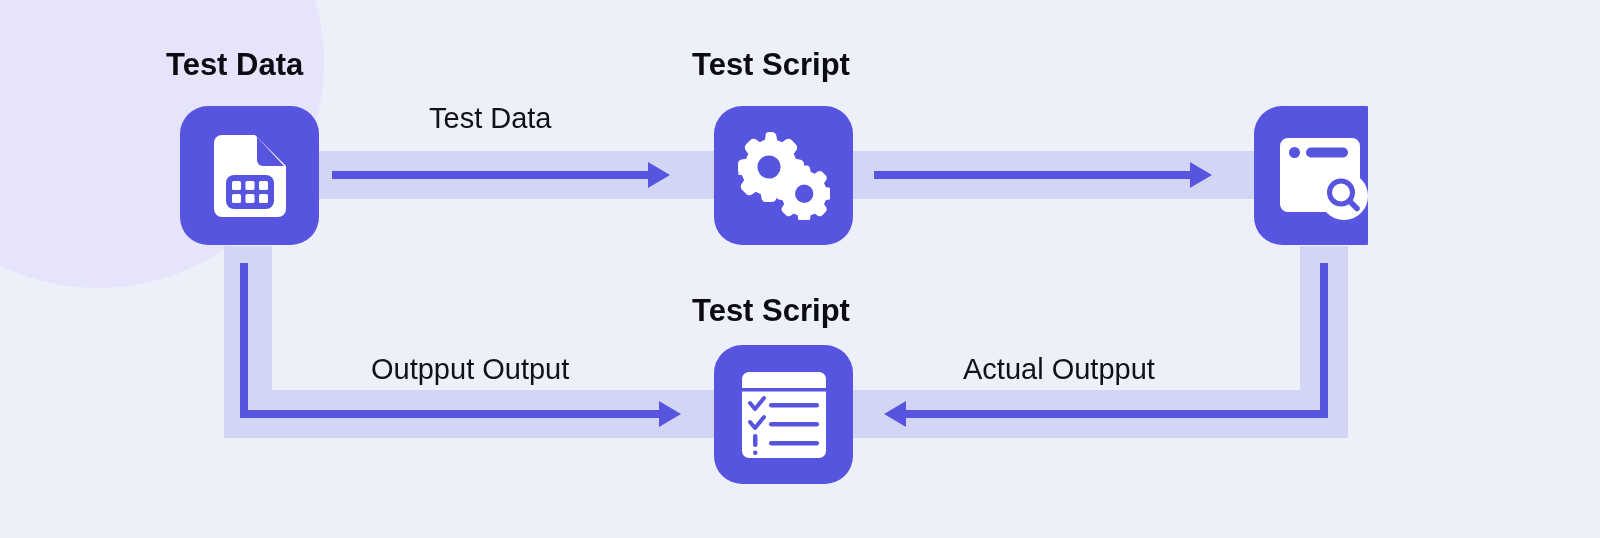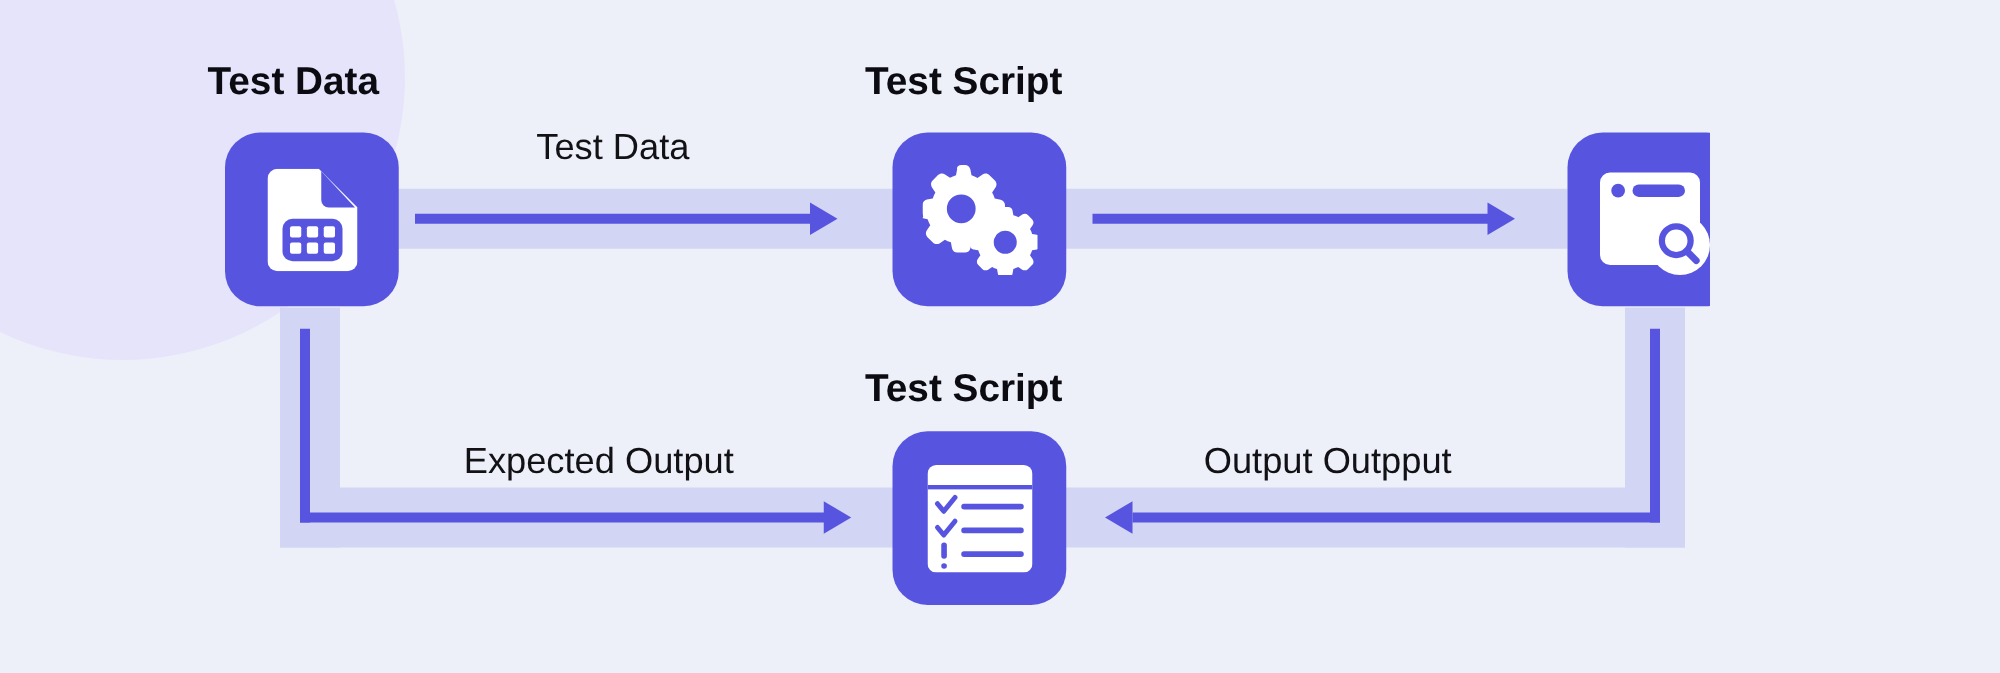--- a/index.html
+++ b/index.html
@@ -198,17 +198,17 @@
 
   <div class="node-title" style="left:166px; top:49px;">Test Data</div>
 
   <div class="node-title" style="left:692px; top:49px;">Test Script</div>
 
 
   <div class="node-title" style="left:692px; top:295px;">Test Script</div>
 
   <div class="edge-label" style="left:429px; top:104px;">Test Data</div>
 
-  <div class="edge-label" style="left:371px; top:355px;">Expected Output</div>
-
-  <div class="edge-label" style="left:963px; top:355px;">Output Outpput</div>
+  <div class="edge-label" style="left:371px; top:355px;">Outpput Output</div>
+
+  <div class="edge-label" style="left:963px; top:355px;">Actual Outpput</div>
 
 </div>
 
 </body></html>

